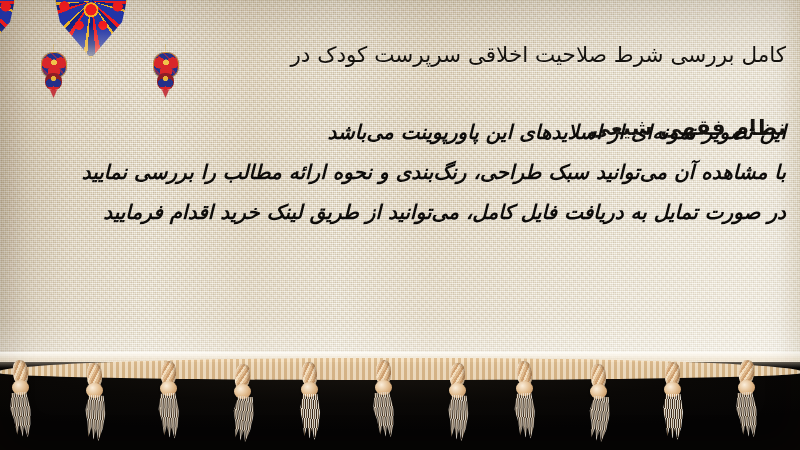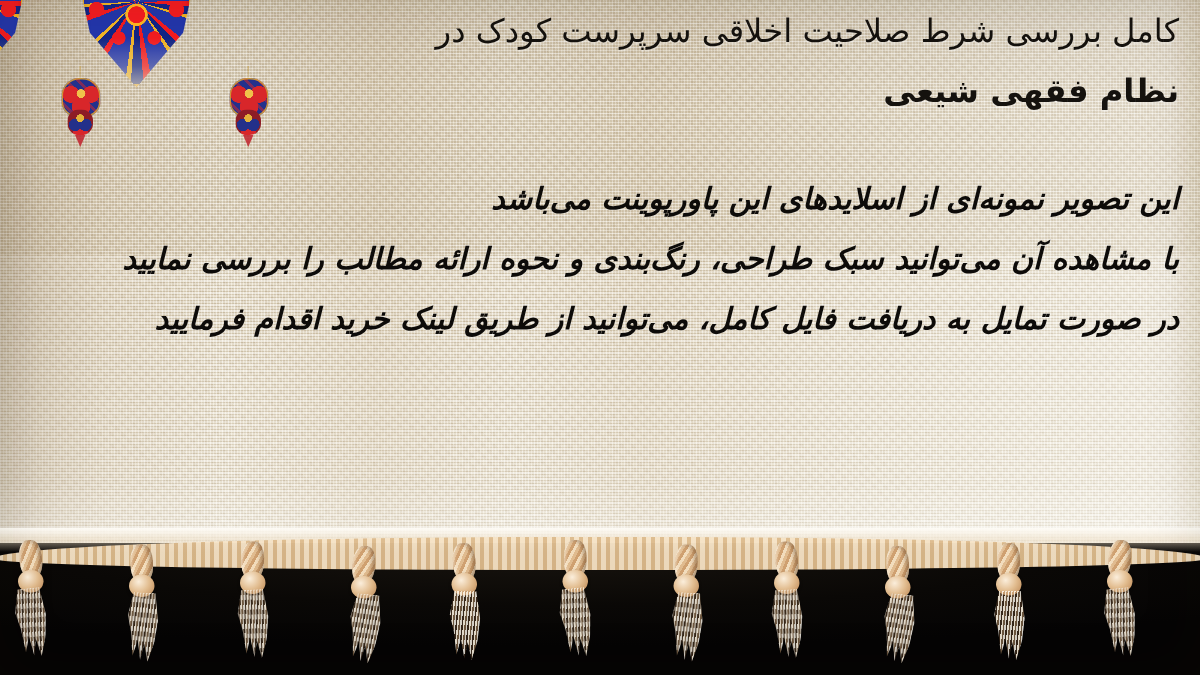--- a/index.html
+++ b/index.html
@@ -192,21 +192,21 @@
     width: 560px;
     text-align: right;
     direction: rtl;
     color: #15120e;
     font-family: "DejaVu Sans", "Liberation Sans", sans-serif;
     font-size: 21.5px;
     line-height: 40px;
     letter-spacing: 0px;
     text-shadow: 0 1px 0 rgba(255,255,255,0.30);
   }
-  .title-line { display: block; white-space: nowrap; }
+  .title-line { display: block; white-space: nowrap; margin-top: 33px; }
   .title-line.l2 { padding-left: 0; font-weight: bold; }
 
   .body-block {
     position: absolute;
     right: 14px;
     top: 112px;
     width: 772px;
     text-align: right;
     direction: rtl;
     color: #0d0b09;

